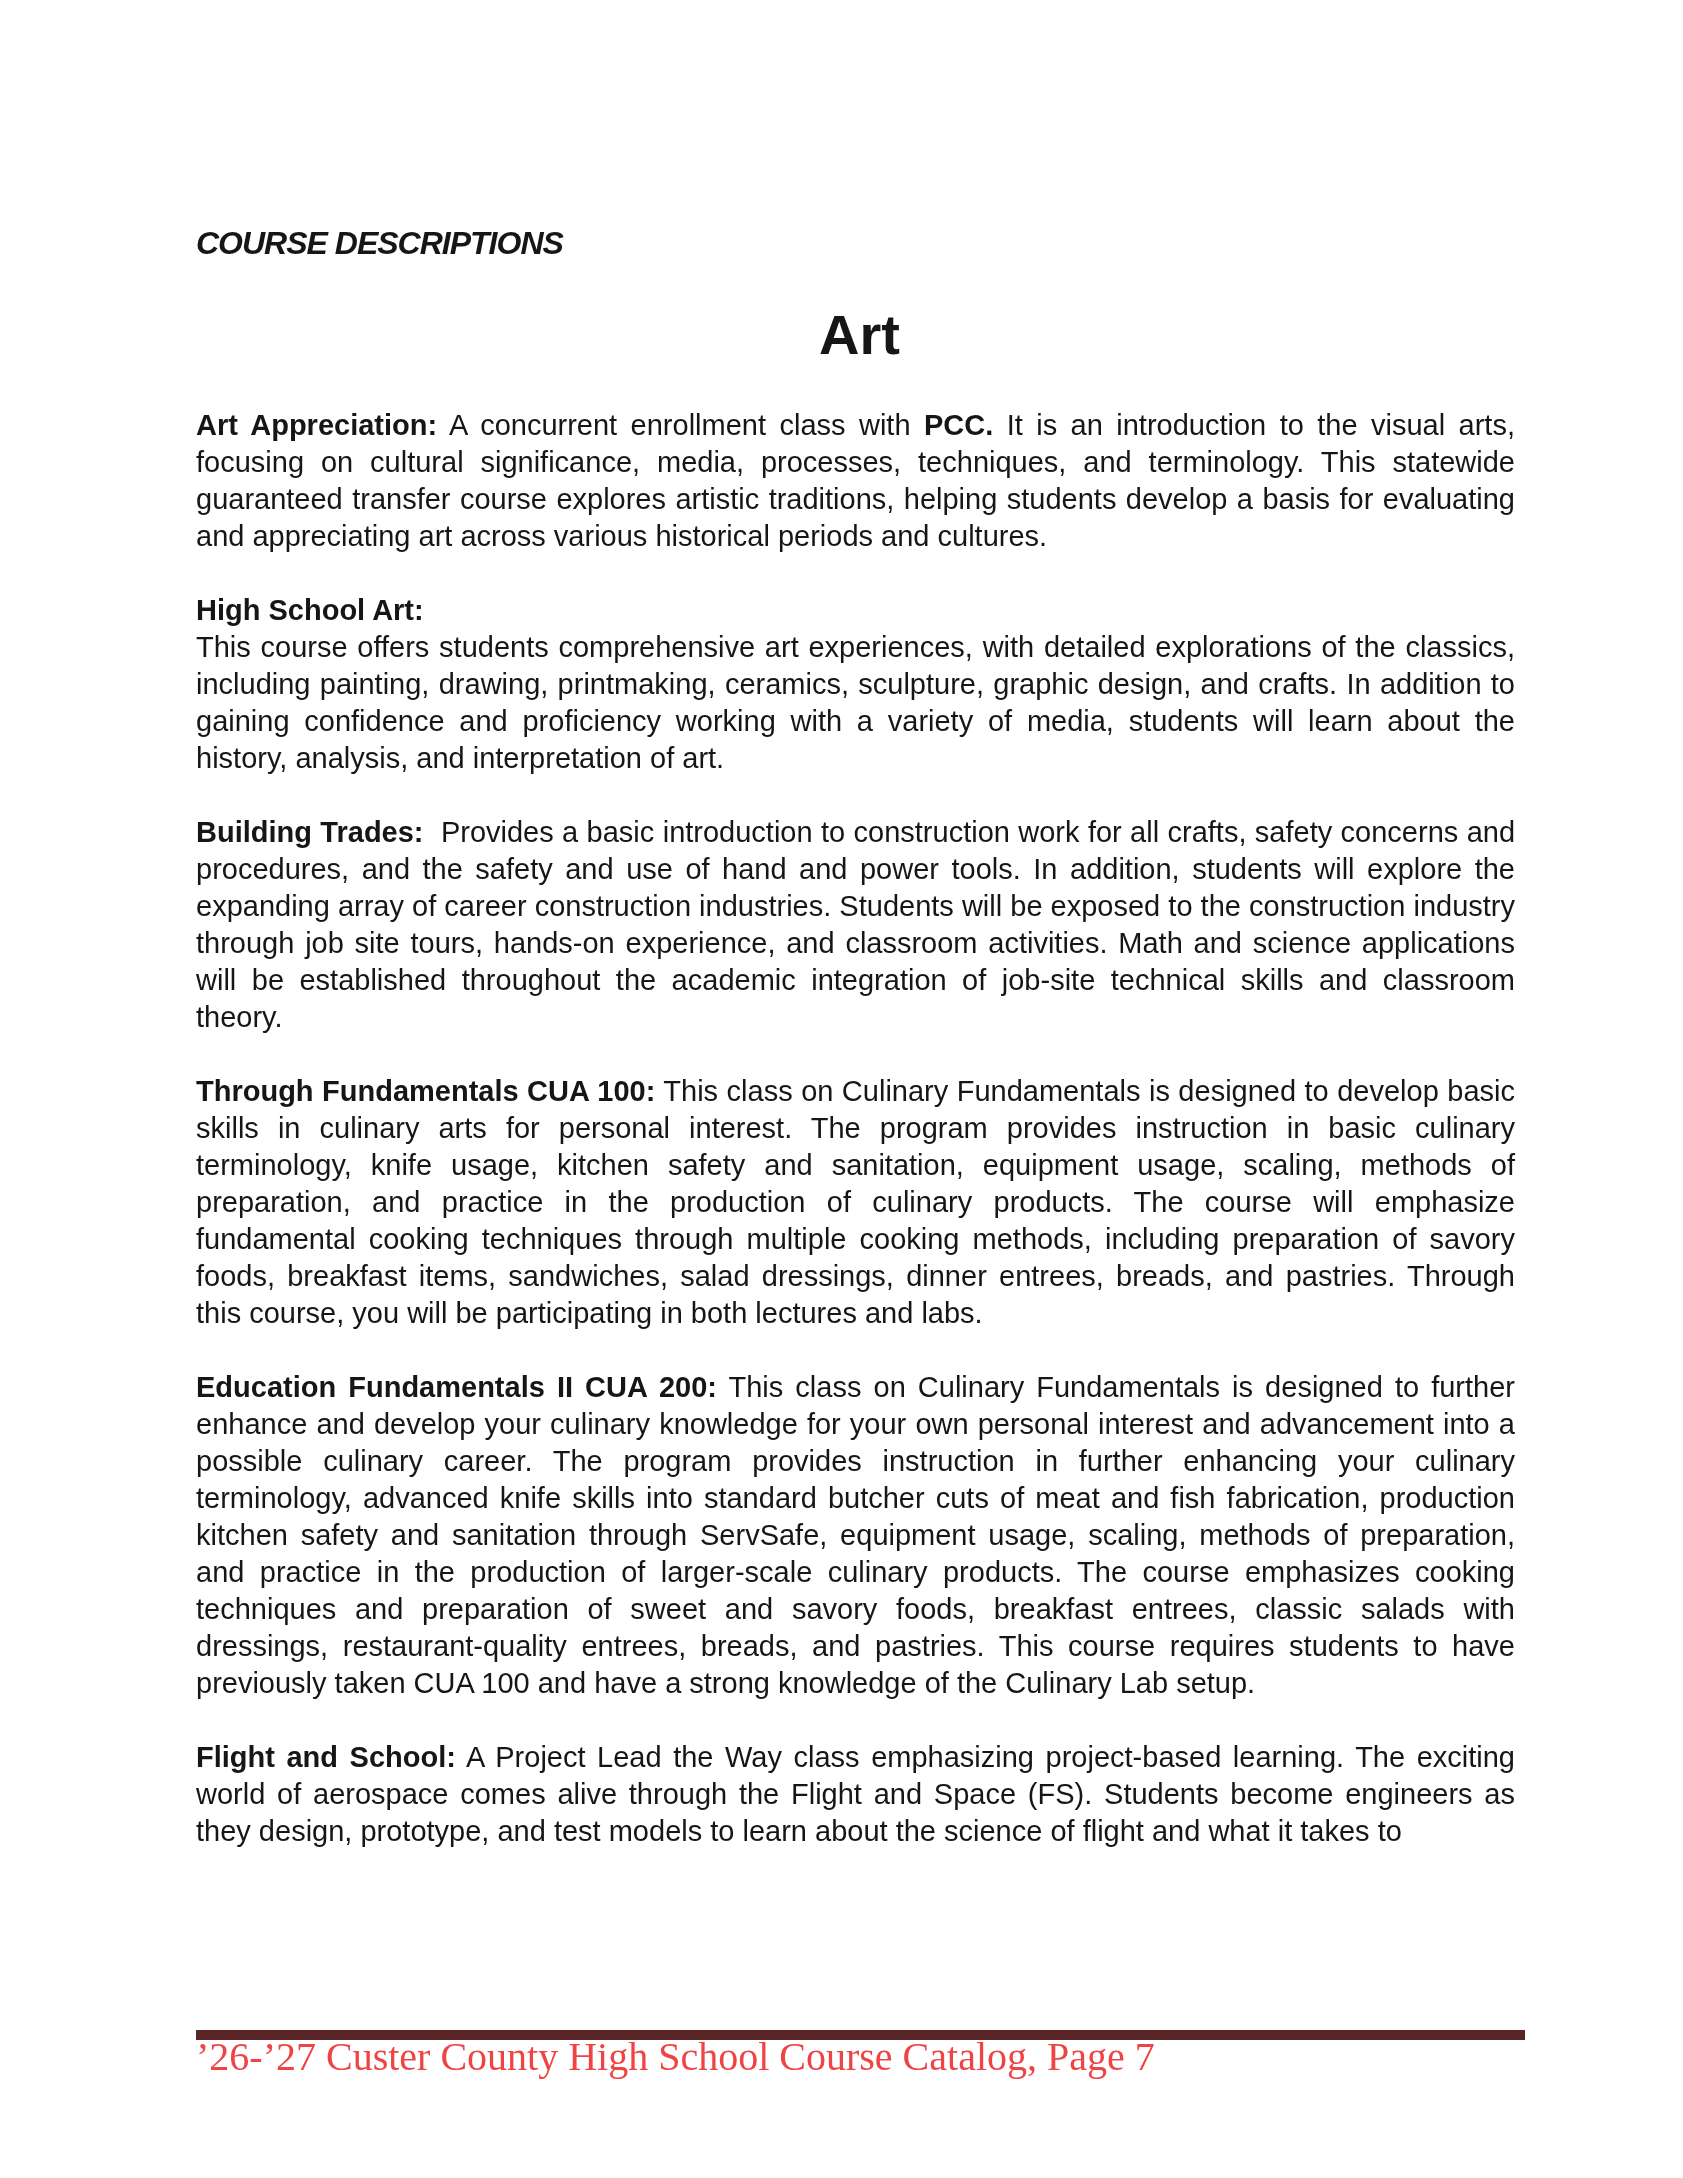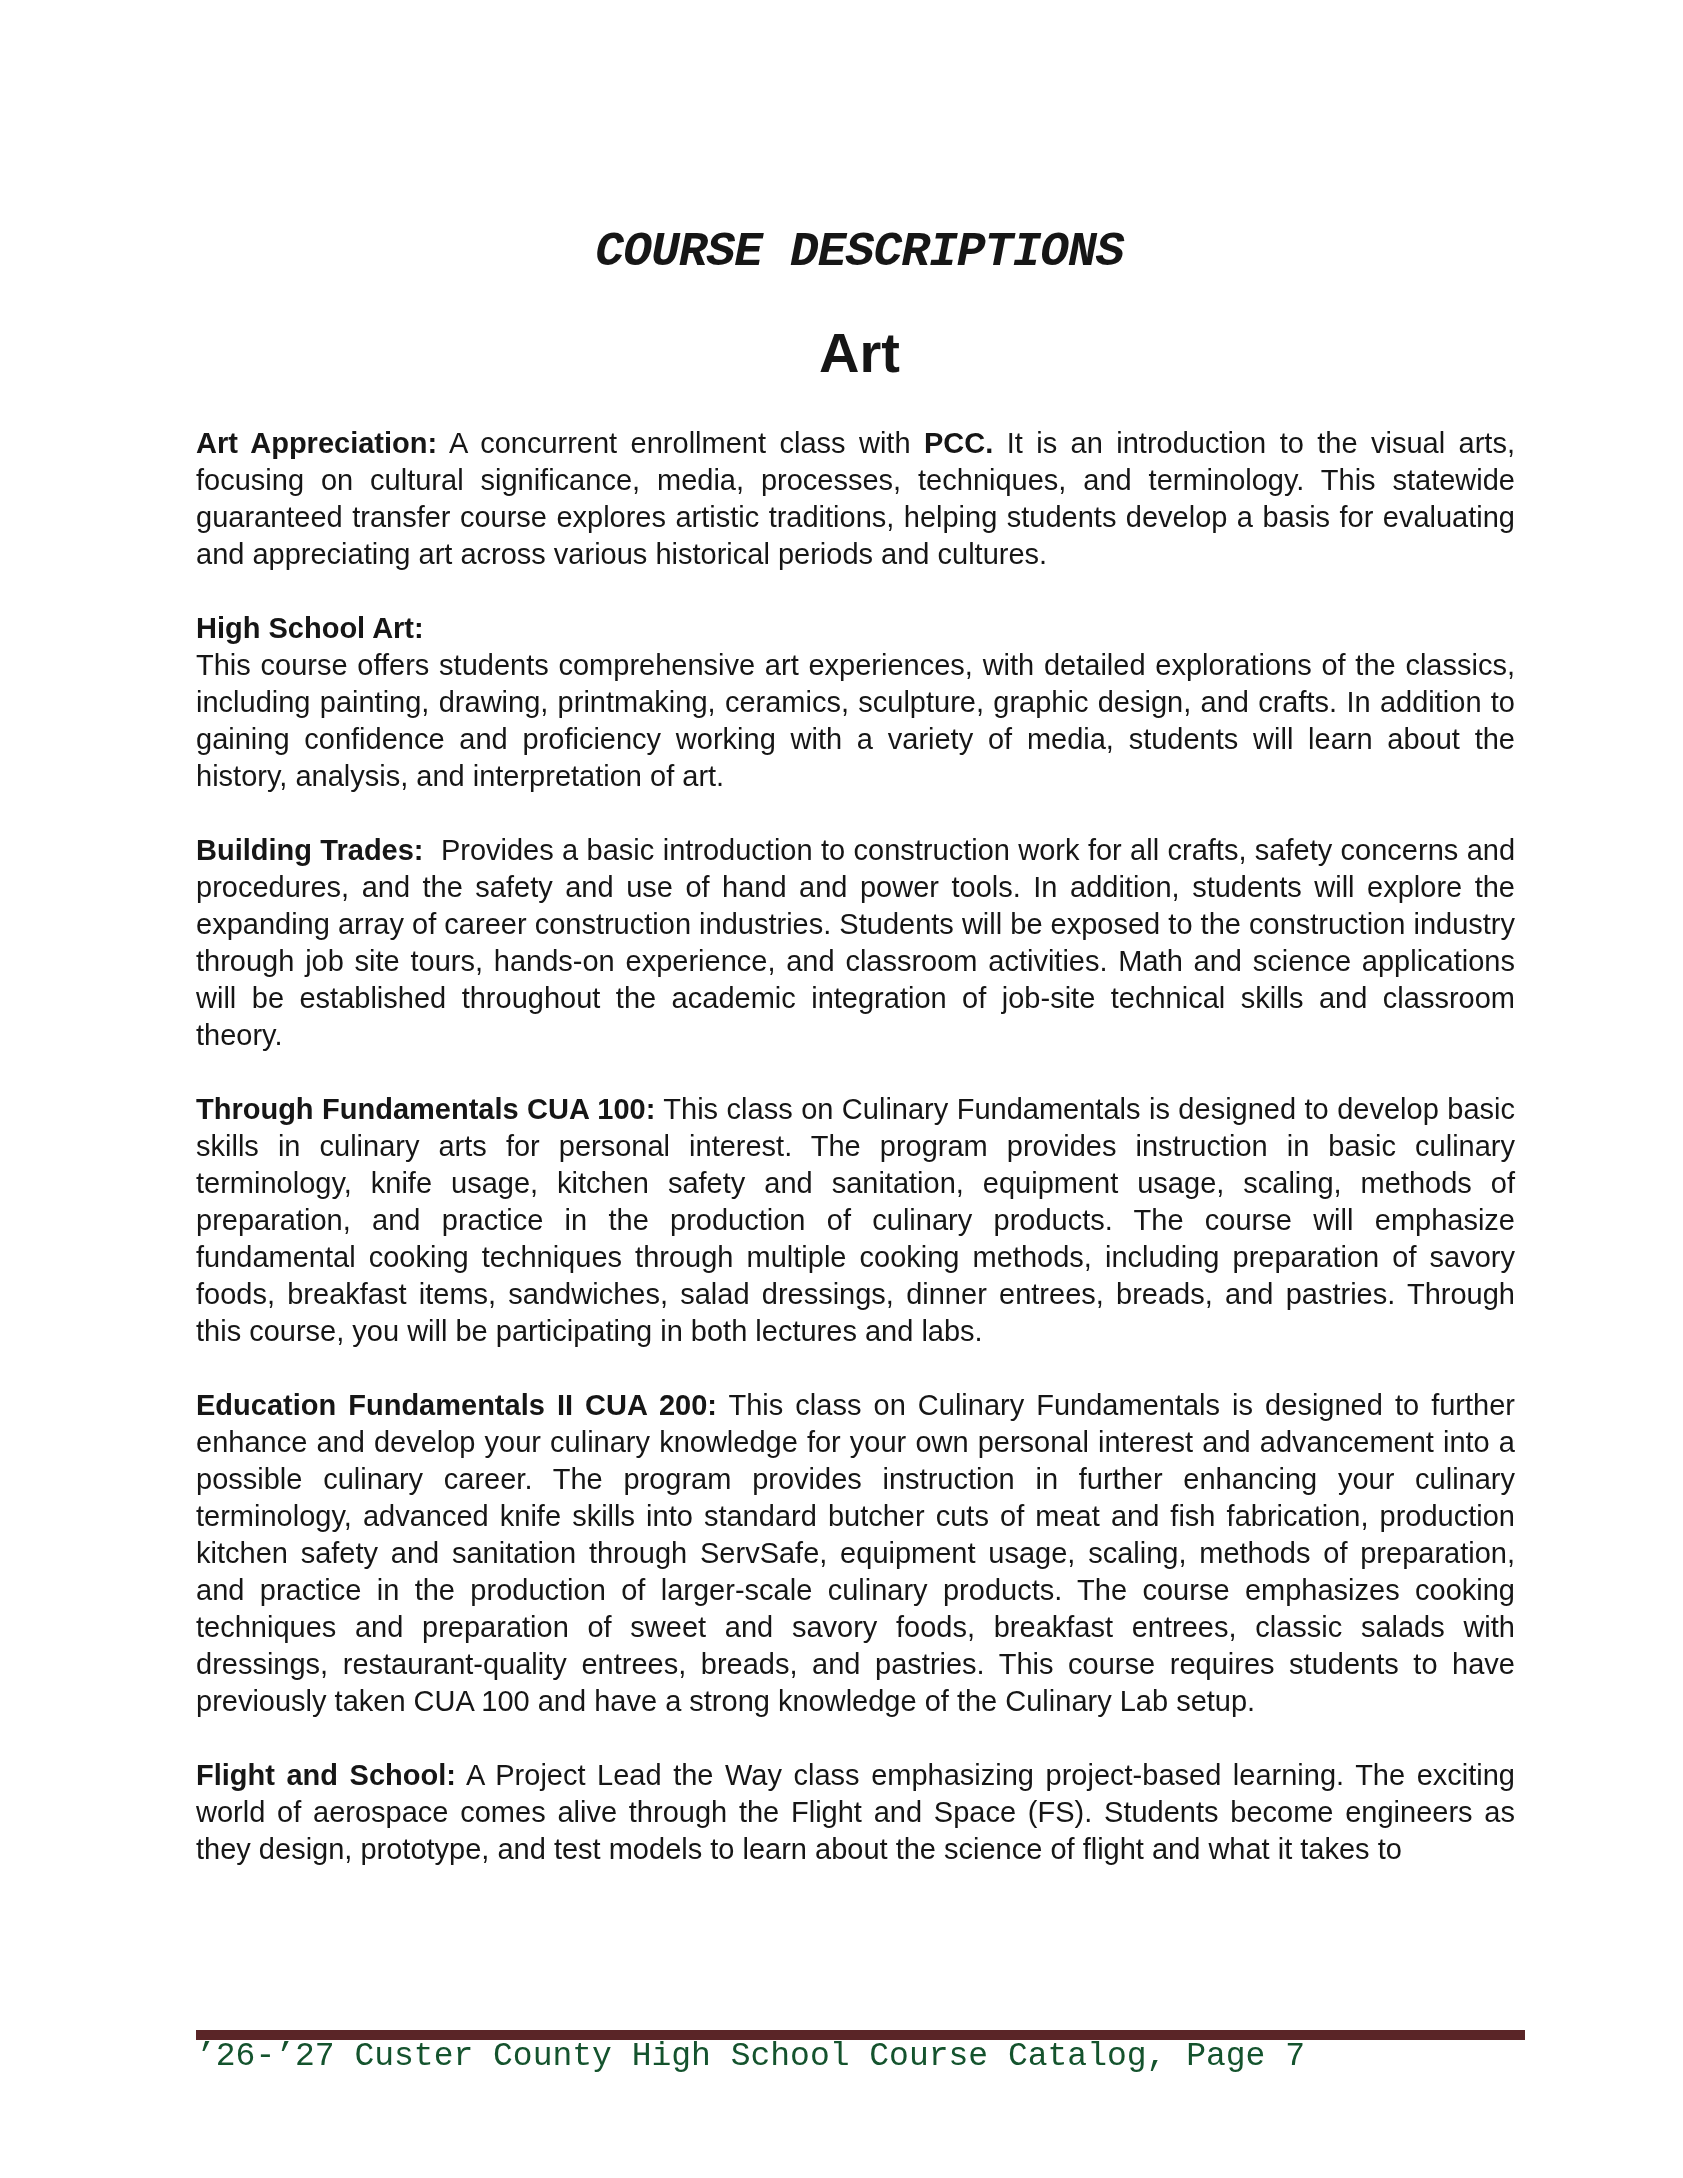--- a/index.html
+++ b/index.html
@@ -11,27 +11,25 @@
     color: #161616;
     overflow: hidden;
   }
   .content {
     position: absolute;
     left: 196px; top: 0;
     width: 1327px;
   }
   .doc-title {
     margin: 226px 0 0 0;
-    font-size: 48px;
+    font-size: 32px;
     font-weight: bold;
     font-style: italic;
     letter-spacing: -1px;
     line-height: 1.1;
-    text-align: center;
-    font-family: Liberation Mono, monospace;
   }
   .section-heading {
     font-size: 56px;
     font-weight: bold;
     line-height: 1;
     text-align: center;
     margin: 0;
   }
   .heading-art { margin-top: 46px; }
   .heading-cte { margin-top: 4px; }
@@ -48,24 +46,24 @@
   .lead.block { display: block; }
   .lead.wide { margin-right: 9px; }
   .footer-bar {
     position: absolute;
     left: 196px; top: 2030px;
     width: 1329px; height: 10px;
   }
   .footer-text {
     position: absolute;
     left: 196px; top: 2037px;
-    font-family: Liberation Mono, monospace;
-    font-size: 33px;
+    font-family: Liberation Serif, serif;
+    font-size: 40px;
     line-height: 40px;
-    color: #14532d;
+    color: #ef4444;
     white-space: nowrap;
   }
 </style>
 </head>
 <body>
 
 <div class="content">
 
   <h1 class="doc-title">COURSE DESCRIPTIONS</h1>
 

